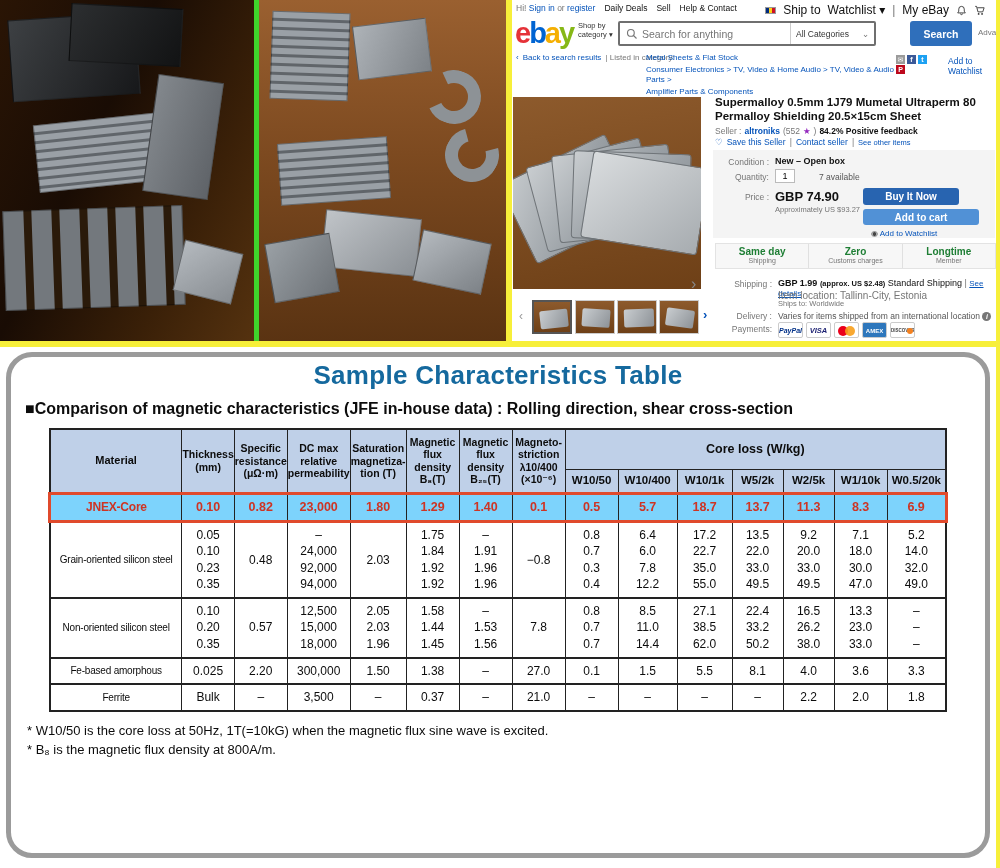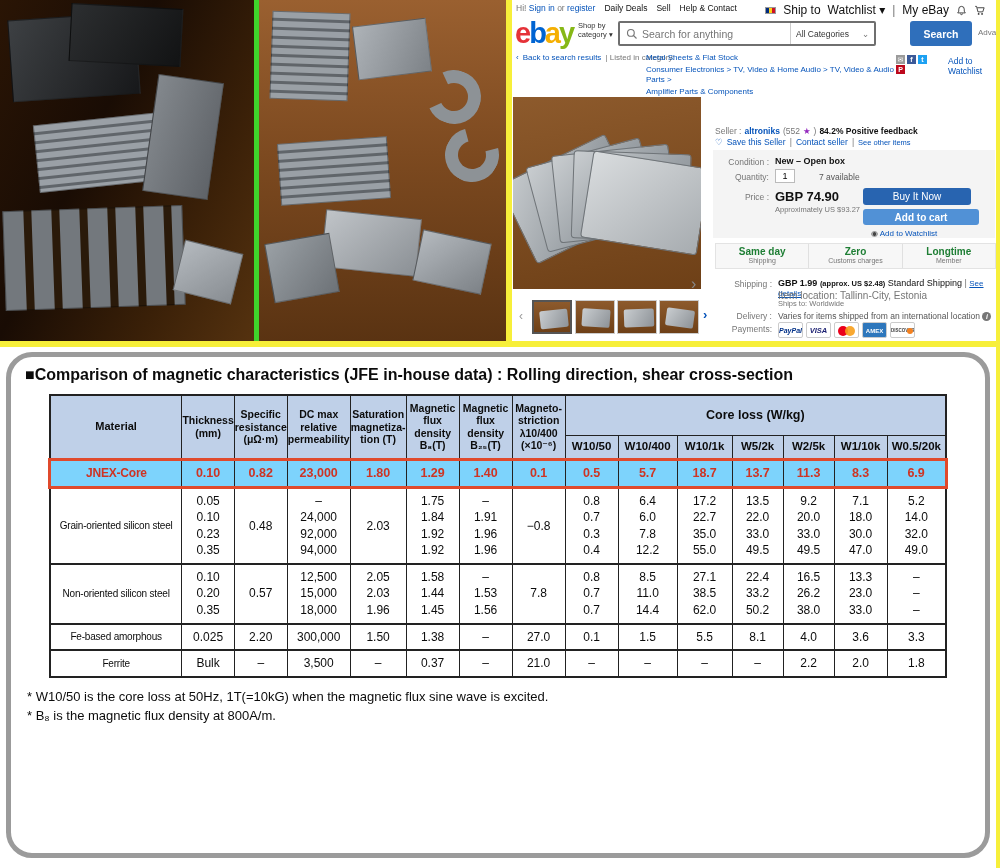--- a/index.html
+++ b/index.html
@@ -192,20 +192,21 @@
         </div>
       <div class="thumb" style="left:105px;">
           <div class="m" style="transform:rotate(-2deg);width:30px;"></div>
         </div>
       <div class="thumb" style="left:147px;">
           <div class="m" style="transform:rotate(8deg);"></div>
         </div>
       <span style="position:absolute;left:191px;top:10px;color:#0654ba;font-size:13px;font-weight:bold;">›</span>
     </div>
 
+    <div class="e rp-title">Supermalloy 0.5mm 1J79 Mumetal Ultraperm 80 Permalloy Shielding 20.5×15cm Sheet</div>
     <div class="e seller-row">
       <span class="gry">Seller :</span>
       <span class="lnk" style="font-weight:bold;">altroniks</span>
       <span class="gry">(552</span>
       <span style="color:#9327bd;">★</span>
       <span class="gry">)</span>
       <span style="font-weight:bold;">84.2% Positive feedback</span>
     </div>
     <div class="e save-row">
       <span class="lnk">♡</span>
@@ -217,21 +218,21 @@
     </div>
     <div class="e graybox">
       <span class="gb-label" style="left:0;top:7px;">Condition :</span>
       <span style="position:absolute;left:62px;top:6px;font-weight:bold;font-size:9px;">New – Open box</span>
       <span class="gb-label" style="left:0;top:22px;">Quantity:</span>
       <input style="position: absolute; left: 62px; top: 19px; width: 20px; height: 14px; font-size: 9px; text-align: center; border: 1px solid rgb(187, 187, 187); font-family: inherit;" value="1">
       <span style="position:absolute;left:106px;top:22px;color:#555;font-size:8.5px;">7 available</span>
       <span class="gb-label" style="left:0;top:42px;">Price :</span>
       <span style="position:absolute;left:62px;top:39px;font-weight:bold;font-size:13px;">GBP 74.90</span>
       <span style="position:absolute;left:62px;top:55px;color:#767676;font-size:7.5px;">Approximately US $93.27</span>
-      <button style="position:absolute;left:150px;top:38px;width:108px;height:17px;background:#2864b0;color:#fff;font-weight:normal;font-size:10px;border:none;border-radius:3px;cursor:pointer;font-family:inherit;">Buy It Now</button>
+      <button style="position:absolute;left:150px;top:38px;width:96px;height:17px;background:#2864b0;color:#fff;font-weight:bold;font-size:10px;border:none;border-radius:3px;cursor:pointer;font-family:inherit;">Buy It Now</button>
       <button style="position:absolute;left:150px;top:59px;width:116px;height:16px;background:#5191d6;color:#fff;font-weight:bold;font-size:10px;border:none;border-radius:3px;cursor:pointer;font-family:inherit;">Add to cart</button>
       <span style="position:absolute;left:158px;top:79px;font-size:8px;">
         <span style="color:#444;">◉</span>
         <span class="lnk">Add to Watchlist</span>
       </span>
     </div>
 
     <div class="e badges">
       <div class="badge">
         <div class="t">Same day</div>
@@ -265,20 +266,21 @@
     <span class="e ship-label" style="top:324px;">Payments:</span>
     <span class="e" style="left:266px;top:322px;">
       <span class="pay"><i style="font-size:7px;font-weight:bold;color:#003087;line-height:16px;">PayPal</i></span><span class="pay"><i style="font-size:7.5px;font-weight:bold;color:#1a1f71;line-height:16px;">VISA</i></span><span class="pay"><span class="mc-c" style="left:3px;background:#eb001b;"></span><span class="mc-c" style="left:10px;background:#f79e1b;opacity:.9;"></span></span><span class="pay" style="background:#2e77bc;"><i style="font-size:6px;font-weight:bold;color:#fff;line-height:16px;font-style:normal;">AMEX</i></span><span class="pay"><i style="font-size:4.5px;font-weight:bold;color:#444;line-height:16px;font-style:normal;">DISCOVER</i><span class="mc-c" style="left:16px;top:5px;width:6px;height:6px;background:#f48120;"></span></span>
     </span>
   </div>
 
   <div class="strip-h-yellow"></div>
   <div class="strip-right-yellow"></div>
 
   <div class="card">
+    <div class="card-title">Sample Characteristics Table</div>
     <div class="card-subtitle">■Comparison of magnetic characteristics (JFE in-house data) : Rolling direction, shear cross-section</div>
 
     <table class="ch">
       <colgroup>
         <col style="width:132px;">
           <col style="width:45px;">
           <col style="width:53px;">
           <col style="width:59px;">
         <col style="width:56px;">
           <col style="width:53px;">

